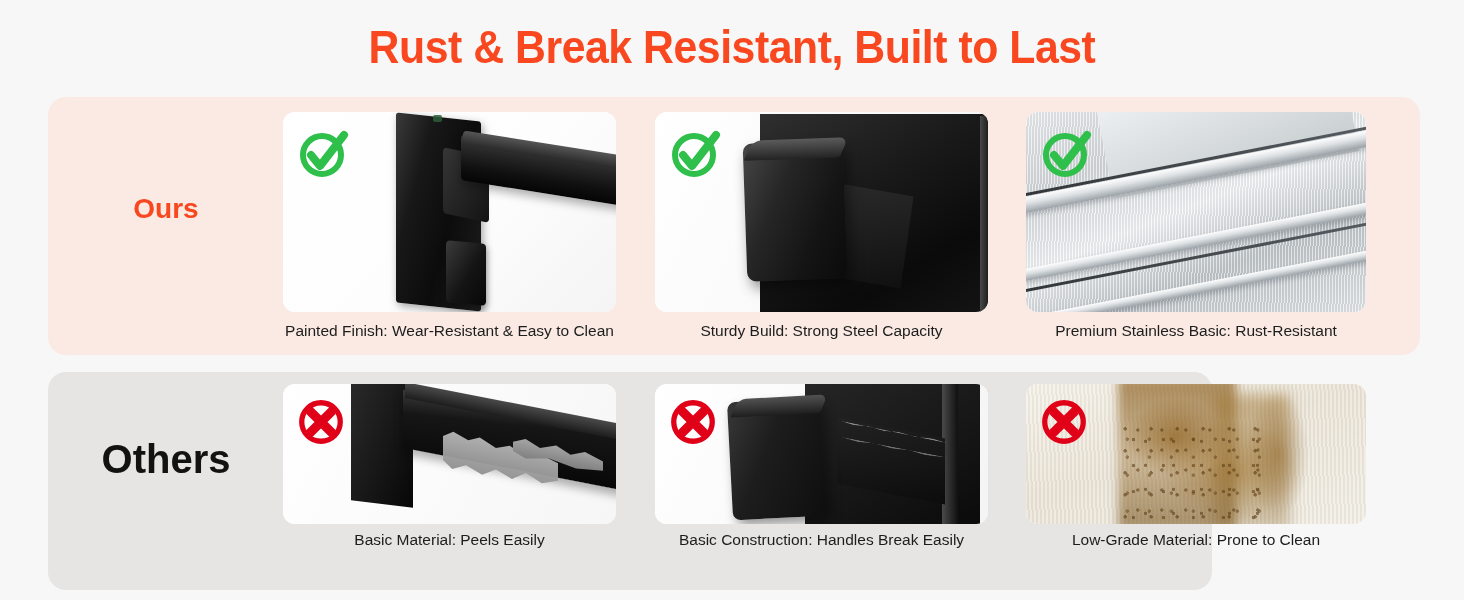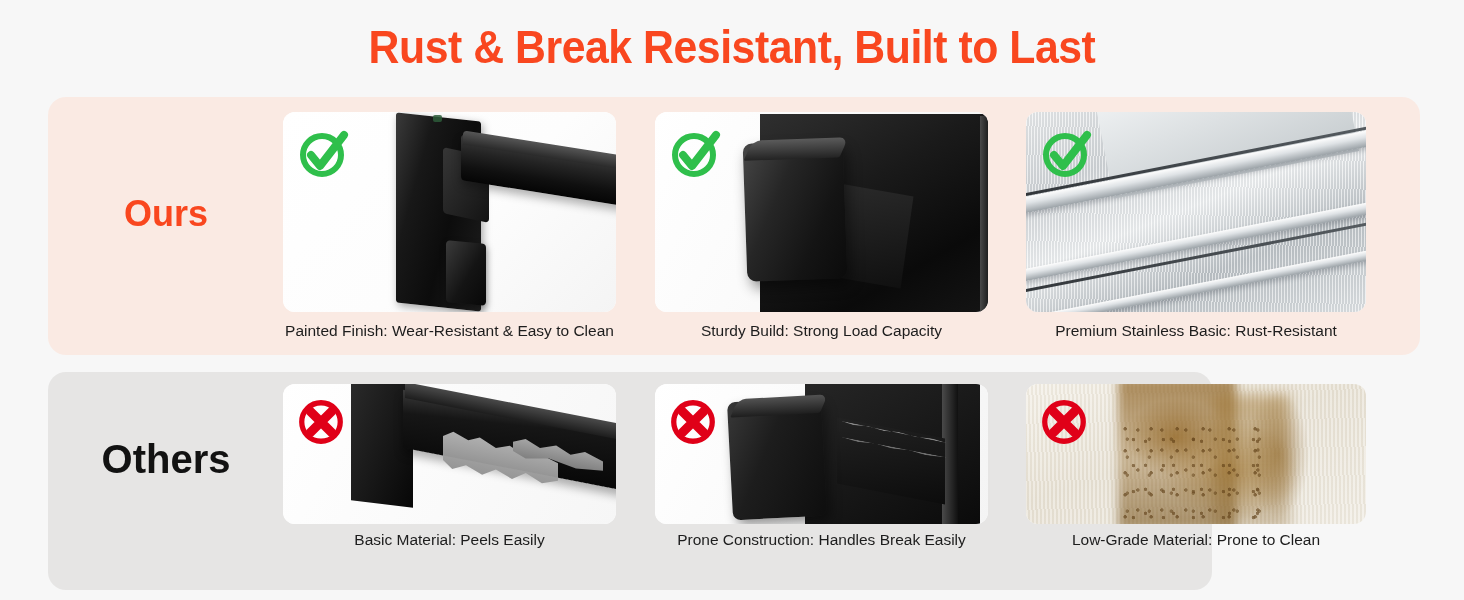--- a/index.html
+++ b/index.html
@@ -47,21 +47,21 @@
   .row-label{
     position:absolute;
     left:0;
     width:236px;
     text-align:center;
     font-weight:bold;
     white-space:nowrap;
   }
   .row-label-ours{
     top:96px;
-    font-size:36px;
+    font-size:28px;
     color:#F9471F;
   }
   .row-label-others{
     top:65px;
     font-size:40px;
     color:#121212;
   }
 
   
   .cell{position:absolute;top:0;}
@@ -344,21 +344,21 @@
             </div>
           <div class="sB-arm"></div>
           <div class="sB-knob"></div>
           <div class="sB-knob-top"></div>
         </div>
         <svg class="badge" viewBox="0 0 54 54">
           <circle cx="25" cy="29" r="19" fill="none" stroke="#2FBF4B" stroke-width="6"></circle>
           <path d="M14 29 L23 40 L47 9" fill="none" stroke="#2FBF4B" stroke-width="8" stroke-linecap="round" stroke-linejoin="round"></path>
         </svg>
       </div>
-      <div class="caption">Sturdy Build: Strong Load Capacity</div>
+      <div class="caption">Sturdy Build: Strong Steel Capacity</div>
     </div>
 
     <div class="cell" style="left:978px;width:340px;">
       <div class="card" style="width:340px;">
         <div class="scene sceneC">
           <div class="sC-corner"></div>
           <div class="sC-darkline sC-d1"></div>
           <div class="sC-sheet sC-s1"></div>
           <div class="sC-sheet sC-s2"></div>
           <div class="sC-darkline sC-d2"></div>
@@ -403,21 +403,21 @@
           <div class="sE-crack"></div>
           <div class="sE-crack2"></div>
           <div class="sE-knob"></div>
           <div class="sE-knob-top"></div>
         </div>
         <svg class="badge" viewBox="0 0 54 54">
           <circle cx="27" cy="27" r="20" fill="none" stroke="#E00018" stroke-width="5.5"></circle>
           <path d="M16 16 L38 38 M38 16 L16 38" fill="none" stroke="#E00018" stroke-width="9.5" stroke-linecap="round"></path>
         </svg>
       </div>
-      <div class="caption">Prone Construction: Handles Break Easily</div>
+      <div class="caption">Basic Construction: Handles Break Easily</div>
     </div>
 
     <div class="cell" style="left:978px;width:340px;">
       <div class="card" style="width:340px;">
         <div class="scene sceneF">
           <div class="sF-streak"></div>
           <div class="sF-streak2"></div>
           <div class="sF-speck"></div>
         </div>
         <svg class="badge" viewBox="0 0 54 54">

